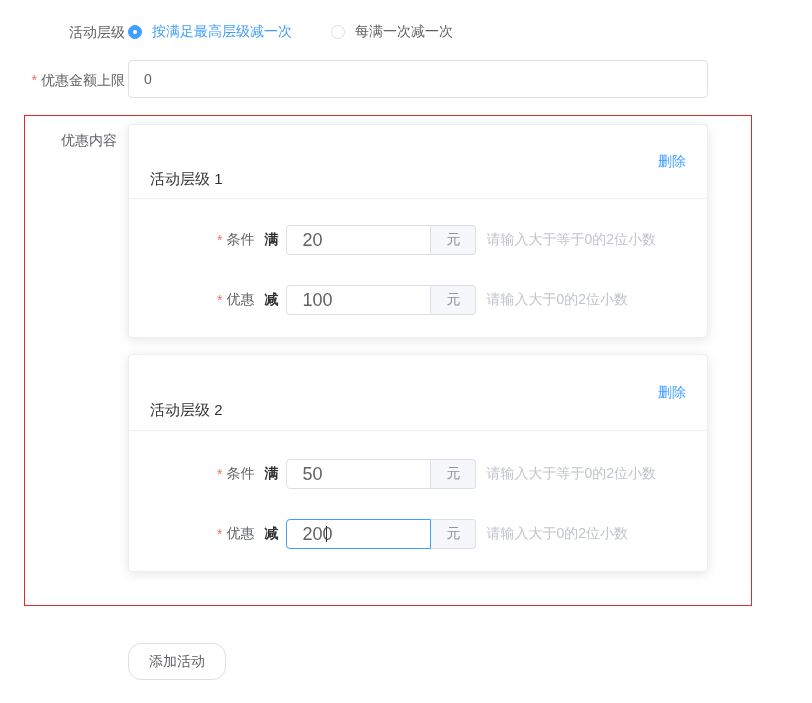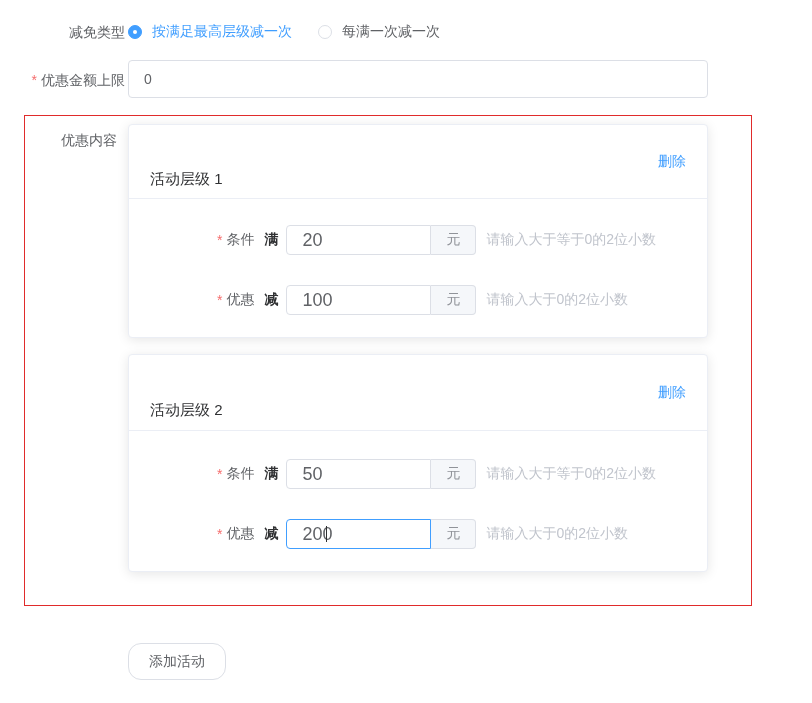--- a/index.html
+++ b/index.html
@@ -8,21 +8,21 @@
   .page { position:relative; width:812px; height:703px; background:#ffffff; overflow:hidden; }
 
   
   .form-label { position:absolute; text-align:right; font-size:14px; color:#606266; line-height:20px; white-space:nowrap; }
   .label-type { left:0; top:22px; width:125px; }
   .label-limit { left:0; top:70px; width:125px;padding-left:16px; }
   .label-content { left:0; top:130px; width:117px; }
   .req { color:#f56c6c; margin-right:4px; font-size:14px; }
 
   
-  .radio-group { position:absolute; left:128px; top:22px; height:20px; display:flex; align-items:center; gap:26px; }
+  .radio-group { position:absolute; left:128px; top:22px; height:20px; display:flex; align-items:center; gap:39px; }
   .radio-option { display:flex; align-items:center; gap:10px; cursor:pointer; }
   .radio-circle { width:14px; height:14px; border-radius:50%; border:1px solid #dcdfe6; background:#fff; display:inline-block; position:relative; flex:0 0 auto; }
   .radio-circle.checked { background:#409eff; border-color:#409eff; }
   .radio-circle.checked::after { content:""; position:absolute; left:4px; top:4px; width:4px; height:4px; border-radius:50%; background:#fff; }
   .radio-label { font-size:14px; color:#606266; white-space:nowrap; }
   .radio-label.active { color:#409eff; }
 
   
   .limit-input { position:absolute; left:128px; top:60px; width:580px; height:38px; border:1px solid #dcdfe6; border-radius:4px; padding:0 15px; font-size:14px; color:#606266; outline:none; background:#fff; }
 
@@ -55,21 +55,21 @@
   .hint { margin-left:10px; color:#c0c4cc; font-size:14px; }
 
   
   .add-btn { position:absolute; left:128px; top:643px; width:98px; height:37px; background:#fff; border:1px solid #dcdfe6; border-radius:13px; font-size:14px; color:#606266; cursor:pointer; font-family:inherit; }
 </style>
 </head>
 <body>
 
 <div class="page">
 
-  <div class="form-label label-type">减免类型</div>
+  <div class="form-label label-type">活动层级</div>
   <div class="radio-group">
     <div class="radio-option">
       <span class="radio-circle checked"></span>
       <span class="radio-label active">按满足最高层级减一次</span>
     </div>
     <div class="radio-option">
       <span class="radio-circle"></span>
       <span class="radio-label">每满一次减一次</span>
     </div>
   </div>

